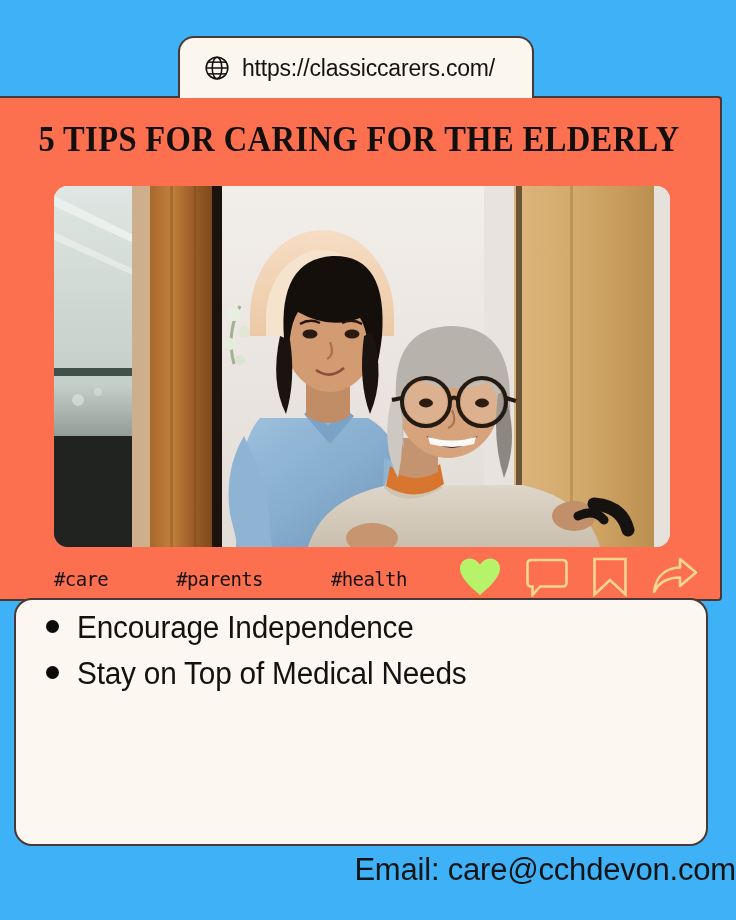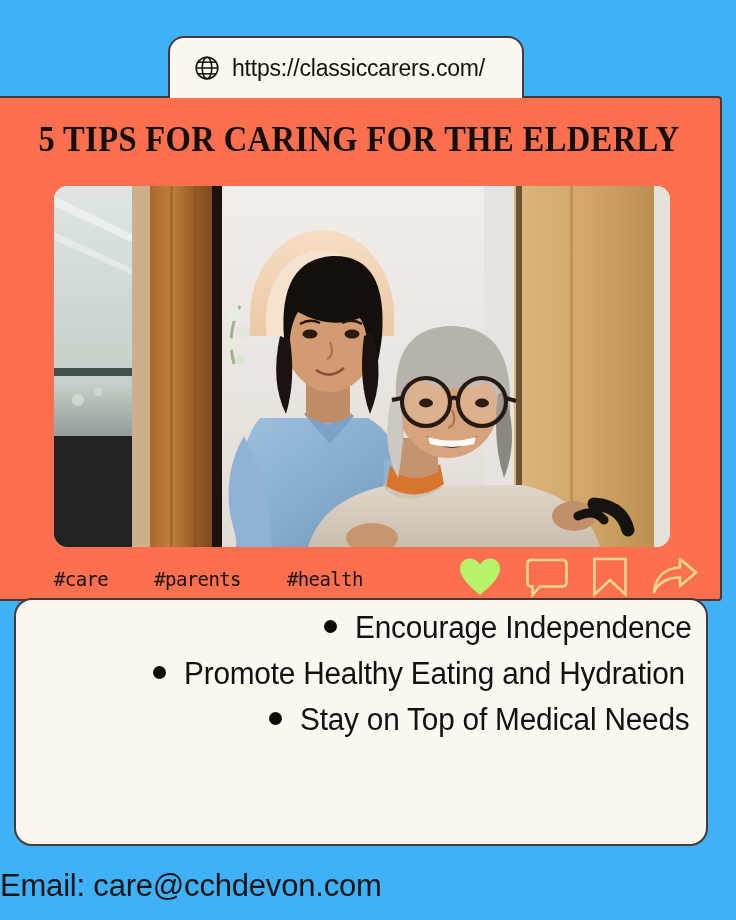--- a/index.html
+++ b/index.html
@@ -11,21 +11,21 @@
     height: 920px;
     background: #3FB1F7;
     font-family: "Liberation Sans", sans-serif;
     overflow: hidden;
     position: relative;
   }
 
   
   .url-bar {
     position: absolute;
-    left: 168px;
+    left: 178px;
     top: 36px;
     width: 356px;
     height: 62px;
     background: #FBF6EE;
     border: 2px solid #4A3834;
     border-radius: 16px 16px 0 0;
     border-bottom: none;
     display: flex;
     align-items: center;
     padding: 0 16px;
@@ -92,21 +92,21 @@
     position: absolute;
     left: 0;
     top: 460px;
     width: 100%;
     height: 42px;
     display: flex;
     align-items: center;
     padding: 0 22px 0 56px;
     box-sizing: border-box;
   }
-  .tags { display: flex; gap: 46px; }
+  .tags { display: flex; gap: 68px; }
   .tag {
     font-family: "DejaVu Sans Mono", monospace;
     font-size: 19px;
     color: #15120f;
     letter-spacing: -0.6px;
   }
   .actions {
     margin-left: auto;
     display: flex;
     align-items: center;
@@ -125,21 +125,20 @@
     border: 2px solid #4A3834;
     border-radius: 18px;
     box-sizing: border-box;
     padding: 10px 0 0 30px;
     z-index: 3;
   }
   .tip {
     display: flex;
     align-items: baseline;
     height: 46px;
-    justify-content: flex-end;
   }
   .bullet {
     width: 13px;
     height: 13px;
     border-radius: 50%;
     background: #0d0b09;
     flex: 0 0 13px;
     margin-right: 18px;
     position: relative;
     top: -5px;
@@ -152,25 +151,24 @@
     transform: scaleX(0.96);
     transform-origin: left center;
   }
 
   
   .footer-email {
     position: absolute;
     left: 0;
     top: 852px;
     width: 100%;
-    text-align: left;
+    text-align: right;
     font-size: 31px;
     color: #131416;
     letter-spacing: -0.2px;
-    margin-top: 16px;
   }
 </style>
 </head>
 <body>
 
 <div class="url-bar">
   <span class="globe-icon">
     <svg viewBox="0 0 24 24" width="26" height="26" fill="none" stroke="#15120f" stroke-width="1.4">
       <circle cx="12" cy="12" r="10"></circle>
       <ellipse cx="12" cy="12" rx="4.4" ry="10"></ellipse>
@@ -352,21 +350,17 @@
   </div>
 </div>
 
 <div class="list-card">
   <div class="tip">
     <span class="bullet"></span>
     <span class="tip-text">Encourage Independence</span>
   </div>
   <div class="tip">
     <span class="bullet"></span>
-    <span class="tip-text">Promote Healthy Eating and Hydration</span>
-  </div>
-  <div class="tip">
-    <span class="bullet"></span>
     <span class="tip-text">Stay on Top of Medical Needs</span>
   </div>
 </div>
 
 <div class="footer-email">Email: care@cchdevon.com</div>
 
 </body></html>

